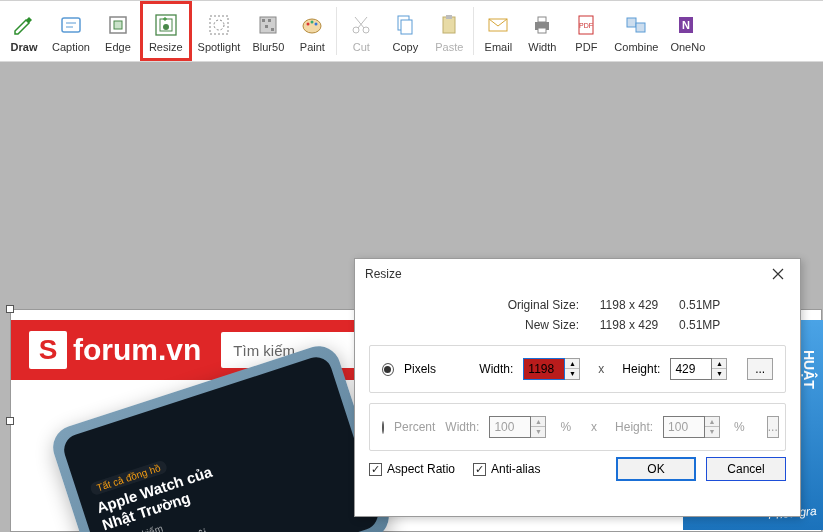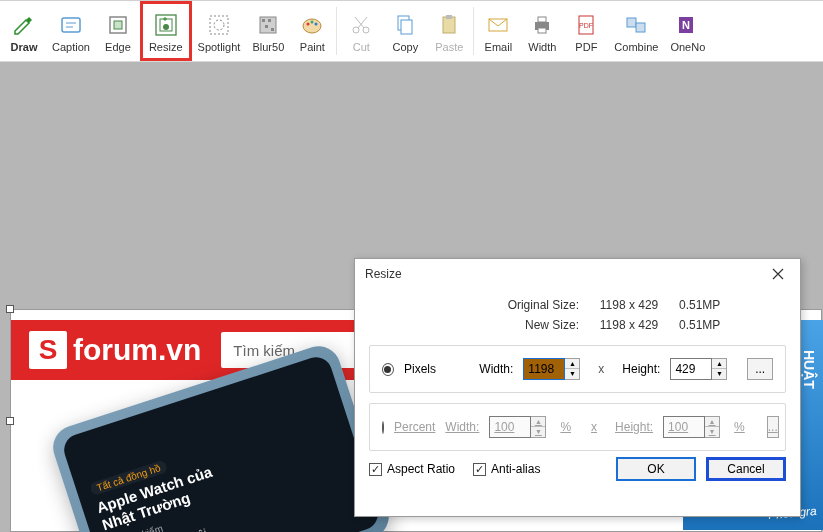--- a/index.html
+++ b/index.html
@@ -35,37 +35,37 @@
 
 .dialog { position: absolute; left: 354px; top: 196px; width: 447px; height: 259px; background: #fff; border: 1px solid #9a9a9a; box-shadow: 2px 2px 8px rgba(0,0,0,.2); z-index: 10; }
 .dlg-title { height: 30px; display: flex; align-items: center; justify-content: space-between; padding: 0 8px 0 10px; font-size: 12px; color: #333; }
 .dlg-close { width: 28px; height: 22px; display: flex; align-items: center; justify-content: center; cursor: pointer; }
 .dlg-body { padding: 6px 14px 10px; }
 .inforow { display: flex; font-size: 12px; color: #333; line-height: 20px; }
 .inforow .l { width: 150px; text-align: right; margin-left: 60px; }
 .inforow .v { width: 100px; text-align: center; }
 .inforow .m { width: 80px; text-align: left; }
 .group { border: 1px solid #d9d9d9; border-radius: 2px; margin-top: 10px; padding: 12px 12px; display: flex; align-items: center; gap: 10px; font-size: 12px; }
-.group.dis { color: #a0a0a0; text-decoration: underline; }
+.group.dis { color: #a0a0a0; }
 .radio { width: 13px; height: 13px; border: 1px solid #555; border-radius: 50%; display: inline-flex; align-items: center; justify-content: center; }
 .radio.on::after { content:""; width:7px; height:7px; background:#333; border-radius:50%; }
 .glabel { width: 72px; }
 .flabel { margin-left: auto; }
 .numwrap { display: flex; align-items: center; }
 .numinput { width: 42px; height: 22px; border: 1px solid #7a7a7a; font-size: 12px; text-align: left; padding: 0 4px; }
-.numinput.hl { border: 1px solid #1a6fd6; background: #a16207; color: #000; }
+.numinput.hl { border: 1px solid #1a6fd6; background: #b91c1c; color: #000; }
 .spin { display: flex; flex-direction: column; border: 1px solid #a0a0a0; border-left: none; }
 .spin div { width: 14px; height: 10px; font-size: 7px; line-height: 10px; text-align: center; background: #f2f2f2; cursor: pointer; }
 .spin div:first-child { border-bottom: 1px solid #bdbdbd; }
 .xsep { margin: 0 8px; color: #555; }
 .dots { width: 28px; height: 22px; border: 1px solid #a0a0a0; background: #f4f4f4; margin-left: 10px; display: flex; align-items: center; justify-content: center; cursor: pointer; }
 .bottom { display: flex; align-items: center; margin-top: 6px; font-size: 12px; }
 .chk { width: 13px; height: 13px; border: 1px solid #555; display: inline-flex; align-items: center; justify-content: center; margin-right: 5px; background: #fff; }
 .chk.on::after { content: "✓"; font-size: 11px; line-height: 11px; color: #222; }
-.btn { width: 80px; height: 24px; border: 3px solid #1d4ed8; background: #f2f2f2; font-size: 12px; display: flex; align-items: center; justify-content: center; cursor: pointer; }
+.btn { width: 80px; height: 24px; border: 1px solid #1d4ed8; background: #f2f2f2; font-size: 12px; display: flex; align-items: center; justify-content: center; cursor: pointer; }
 .btn.primary { border: 2px solid #1a6fd6; }
 .pct { margin: 0 2px 0 4px; }
 </style>
 </head>
 <body>
 
 <div class="window">
 
   <div class="toolbar">
     <div class="tool">

